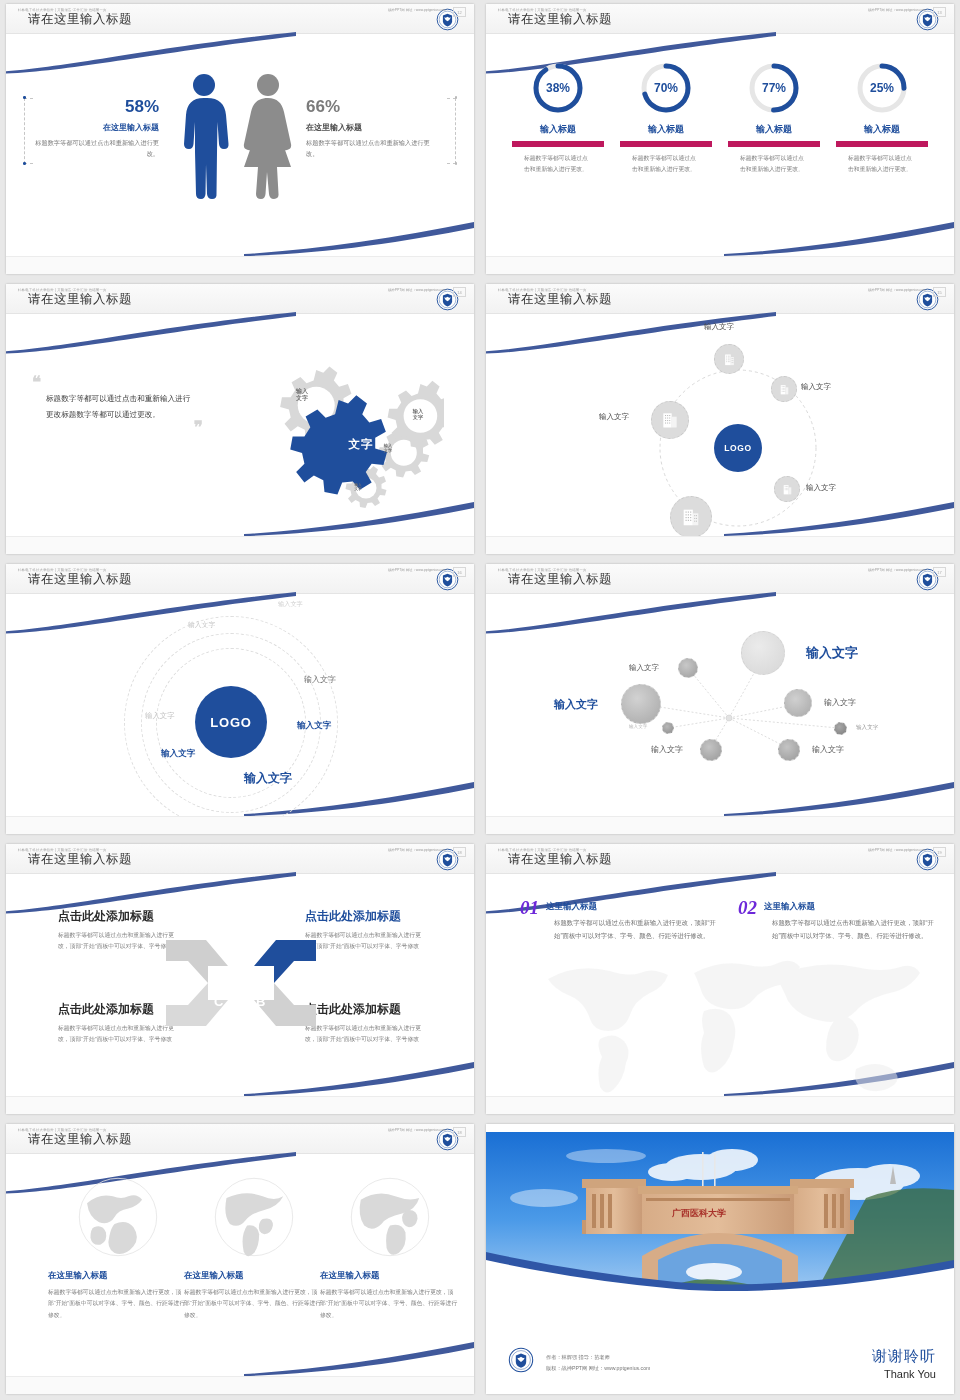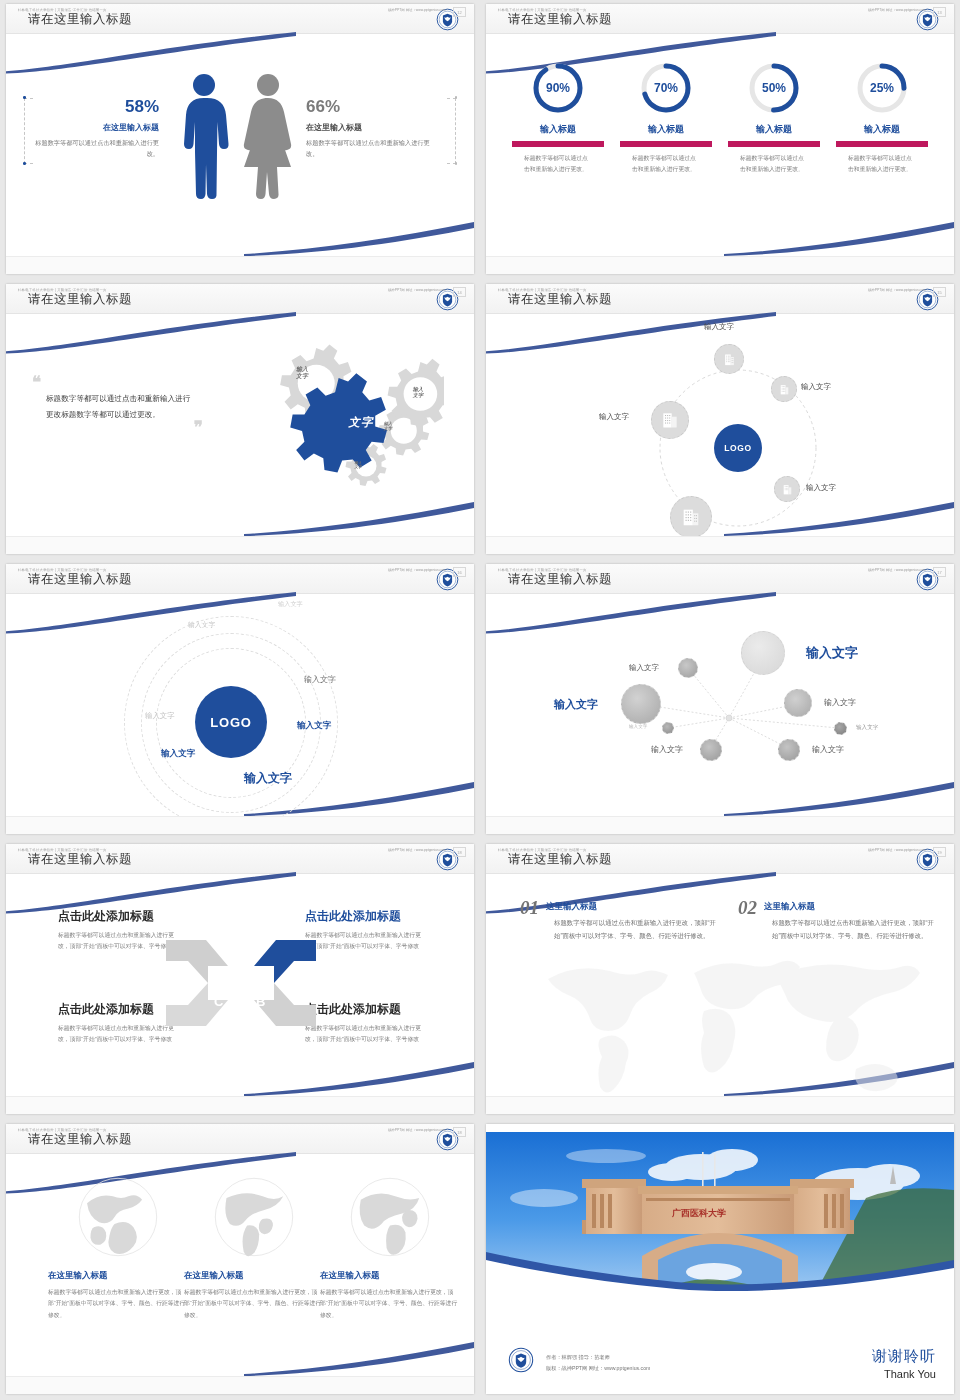--- a/index.html
+++ b/index.html
@@ -50,21 +50,21 @@
   .donut { position:relative; width:52px; height:52px; margin:0 auto; }
   .donut-val { position:absolute; inset:0; display:flex; align-items:center; justify-content:center; font-size:12px; font-weight:bold; color:#1f4e9c; }
   .donut-ttl { font-size:9px; font-weight:bold; color:#1f4e9c; margin-top:9px; padding-bottom:5px; border-bottom:6px solid #be185d; }
   .donut-desc { font-size:5.8px; color:#7d7d7d; line-height:1.9; margin-top:6px; text-align:left; padding:0 12px; }
 
   
   .quote-box { position:absolute; left:26px; top:62px; width:165px; }
   .qmark { font-size:17px; color:#d6d6d6; font-family:"Liberation Serif",serif; font-weight:bold; line-height:.6; }
   .qtext { font-size:7.6px; color:#3d3d3d; line-height:2.1; margin:3px 0 0 14px; }
   .qmark-end { text-align:right; margin-right:-6px; }
-  .gears { position:absolute; left:228px; top:12px; width:210px; height:185px;font-style:italic; }
+  .gears { position:absolute; left:228px; top:34px; width:210px; height:185px; }
   .gear-lbl { position:absolute; text-align:center; color:#6f6f6f; line-height:1.18; font-weight:bold; pointer-events:none; }
 
   
   .hub { position:absolute; inset:0; }
   .hub-core { position:absolute; left:228px; top:108px; width:48px; height:48px; border-radius:50%; background:#1f4e9c; color:#fff; font-size:8.5px; font-weight:bold; display:flex; align-items:center; justify-content:center; letter-spacing:.6px; }
   .node { position:absolute; border-radius:50%; background:#dcdcdc; border:1px dashed #c9c9c9; display:flex; align-items:center; justify-content:center; }
   .hub-lbl { position:absolute; font-size:7.5px; color:#4b4b4b; white-space:nowrap; }
 
   
   .ring { position:absolute; border:1px dashed #dedede; border-radius:50%; }
@@ -77,21 +77,21 @@
 
   
   .q-blk { position:absolute; width:125px; }
   .q-ttl { font-size:12px; font-weight:bold; color:#2b2b2b; margin-bottom:5px; }
   .q-ttl.blue { color:#1f4e9c; }
   .q-txt { font-size:5.8px; color:#7d7d7d; line-height:1.95; }
   .arrows { position:absolute; left:160px; top:52px; width:150px; height:110px; }
 
   
   .num-blk { position:absolute; width:200px; }
-  .num { font-size:19px; font-weight:bold; font-style:italic; color:#737373; font-family:"Liberation Serif",serif; float:left; line-height:1; margin-right:7px; }
+  .num { font-size:19px; font-weight:bold; font-style:italic; color:#6d28d9; font-family:"Liberation Serif",serif; float:left; line-height:1; margin-right:7px; }
   .num-ttl { font-size:8.5px; font-weight:bold; color:#1f4e9c; padding-top:3px; }
   .num-txt { font-size:6.4px; color:#6e6e6e; line-height:2; clear:none; margin-top:4px; }
   .worldmap { position:absolute; left:40px; top:65px; width:400px; height:160px; opacity:.5; }
 
   
   .globe-col { position:absolute; width:140px; }
   .globe-ico { width:86px; height:86px; margin:0 auto 10px; display:block; }
   .g-ttl { font-size:8.5px; font-weight:bold; color:#1f4e9c; margin-bottom:5px; }
   .g-txt { font-size:5.8px; color:#7d7d7d; line-height:1.95; }
 
@@ -187,21 +187,21 @@
 
       <div class="body">
         <div class="donuts">
 
           <div class="donut-col">
             <div class="donut">
               <svg viewBox="0 0 52 52">
                 <circle cx="26" cy="26" r="22" fill="none" stroke="#e6e6e6" stroke-width="5"></circle>
                 <circle cx="26" cy="26" r="22" fill="none" stroke="#1f4e9c" stroke-width="5" stroke-linecap="round" stroke-dasharray="124.4 138.2" transform="rotate(-90 26 26)"></circle>
               </svg>
-              <div class="donut-val">90%</div>
+              <div class="donut-val">38%</div>
             </div>
             <div class="donut-ttl">输入标题</div>
             <div class="donut-desc">标题数字等都可以通过点击和重新输入进行更改。</div>
           </div>
 
           <div class="donut-col">
             <div class="donut">
               <svg viewBox="0 0 52 52">
                 <circle cx="26" cy="26" r="22" fill="none" stroke="#e6e6e6" stroke-width="5"></circle>
                 <circle cx="26" cy="26" r="22" fill="none" stroke="#1f4e9c" stroke-width="5" stroke-linecap="round" stroke-dasharray="96.8 138.2" transform="rotate(-90 26 26)"></circle>
@@ -211,21 +211,21 @@
             <div class="donut-ttl">输入标题</div>
             <div class="donut-desc">标题数字等都可以通过点击和重新输入进行更改。</div>
           </div>
 
           <div class="donut-col">
             <div class="donut">
               <svg viewBox="0 0 52 52">
                 <circle cx="26" cy="26" r="22" fill="none" stroke="#e6e6e6" stroke-width="5"></circle>
                 <circle cx="26" cy="26" r="22" fill="none" stroke="#1f4e9c" stroke-width="5" stroke-linecap="round" stroke-dasharray="69.1 138.2" transform="rotate(-90 26 26)"></circle>
               </svg>
-              <div class="donut-val">50%</div>
+              <div class="donut-val">77%</div>
             </div>
             <div class="donut-ttl">输入标题</div>
             <div class="donut-desc">标题数字等都可以通过点击和重新输入进行更改。</div>
           </div>
 
           <div class="donut-col">
             <div class="donut">
               <svg viewBox="0 0 52 52">
                 <circle cx="26" cy="26" r="22" fill="none" stroke="#e6e6e6" stroke-width="5"></circle>
                 <circle cx="26" cy="26" r="22" fill="none" stroke="#1f4e9c" stroke-width="5" stroke-linecap="round" stroke-dasharray="34.6 138.2" transform="rotate(-90 26 26)"></circle>

